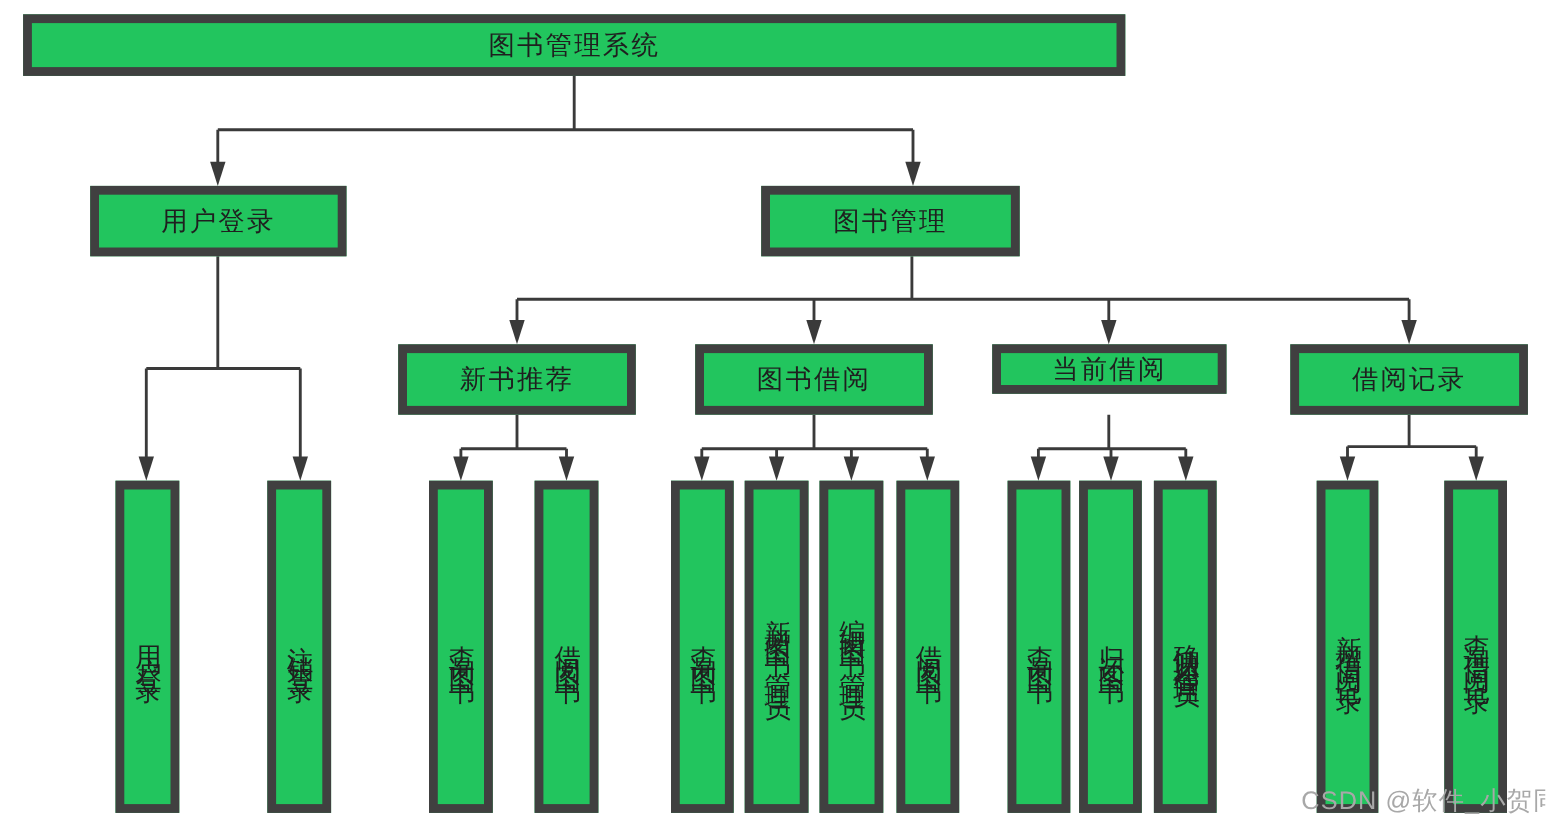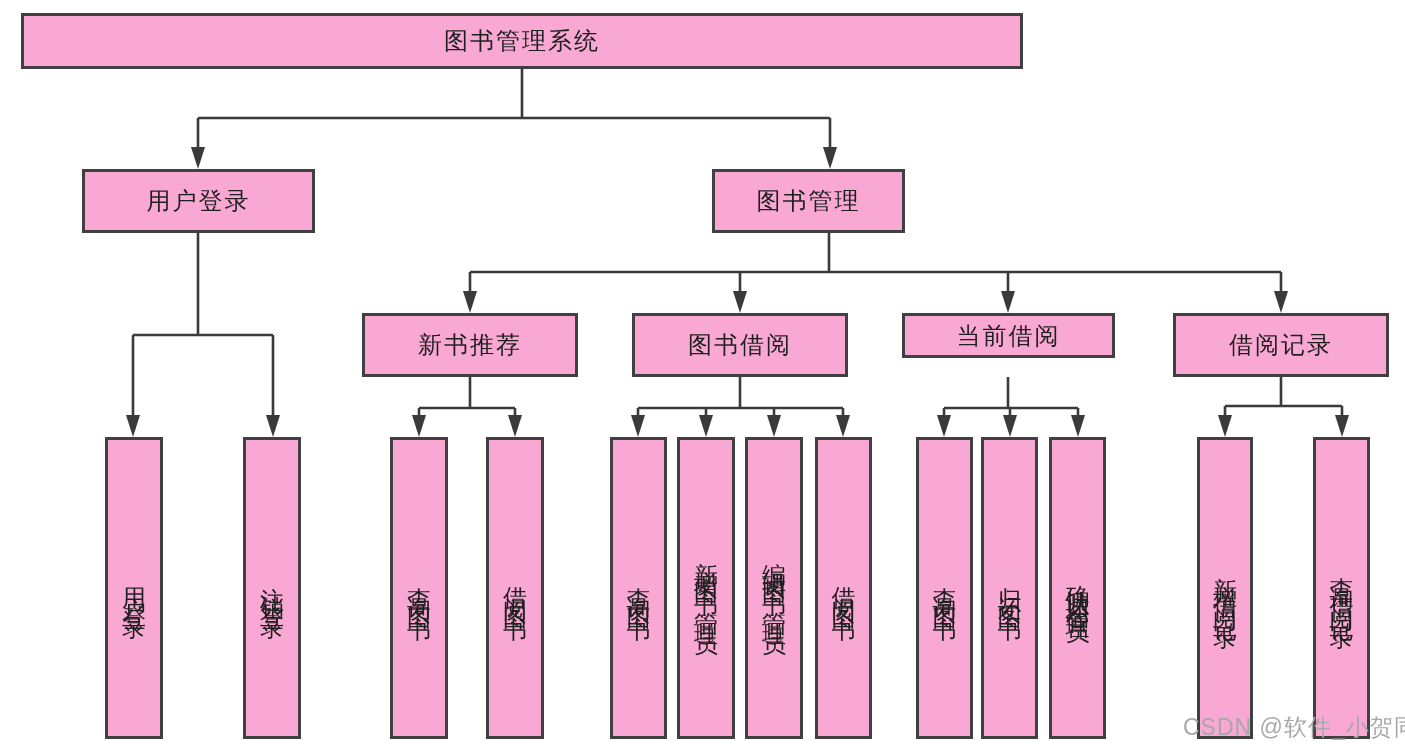--- a/index.html
+++ b/index.html
@@ -8,22 +8,22 @@
     width: 1405px;
     height: 747px;
     background: #ffffff;
     font-family: "Liberation Sans", sans-serif;
     overflow: hidden;
   }
   .wires { position: absolute; left: 0; top: 0; }
   .node {
     position: absolute;
     box-sizing: border-box;
-    border: 3px solid #404040;
-    background: #f9a8d4;
+    border: 8px solid #404040;
+    background: #22c55e;
     color: #1f1f1f;
     display: flex;
     align-items: center;
     justify-content: center;
     font-size: 24px;
     letter-spacing: 2px;
     white-space: nowrap;
   }
   .node.v {
     writing-mode: vertical-rl;
@@ -84,21 +84,21 @@
       <polygon points="1010,437 1003,415 1017,415"></polygon>
       <polygon points="1078,437 1071,415 1085,415"></polygon>
       <polygon points="1225,437 1218,415 1232,415"></polygon>
       <polygon points="1342,437 1335,415 1349,415"></polygon>
     </g>
   </svg>
 
   <div class="node" style="left:21px; top:13px; width:1002px; height:56px">图书管理系统</div>
 
   <div class="node" style="left:82px; top:169px; width:233px; height:64px">用户登录</div>
-  <div class="node" style="left:712px; top:169px; width:193px; height:64px">图书管理</div>
+  <div class="node" style="left:692px; top:169px; width:235px; height:64px">图书管理</div>
 
   <div class="node" style="left:362px; top:313px; width:216px; height:64px">新书推荐</div>
   <div class="node" style="left:632px; top:313px; width:216px; height:64px">图书借阅</div>
   <div class="node" style="left:902px; top:313px; width:213px; height:45px">当前借阅</div>
   <div class="node" style="left:1173px; top:313px; width:216px; height:64px">借阅记录</div>
 
   <div class="node v" style="left:105px; top:437px; width:58px; height:302px">用户登录</div>
   <div class="node v" style="left:243px; top:437px; width:58px; height:302px">注销登录</div>
 
   <div class="node v" style="left:390px; top:437px; width:58px; height:302px">查询图书</div>

